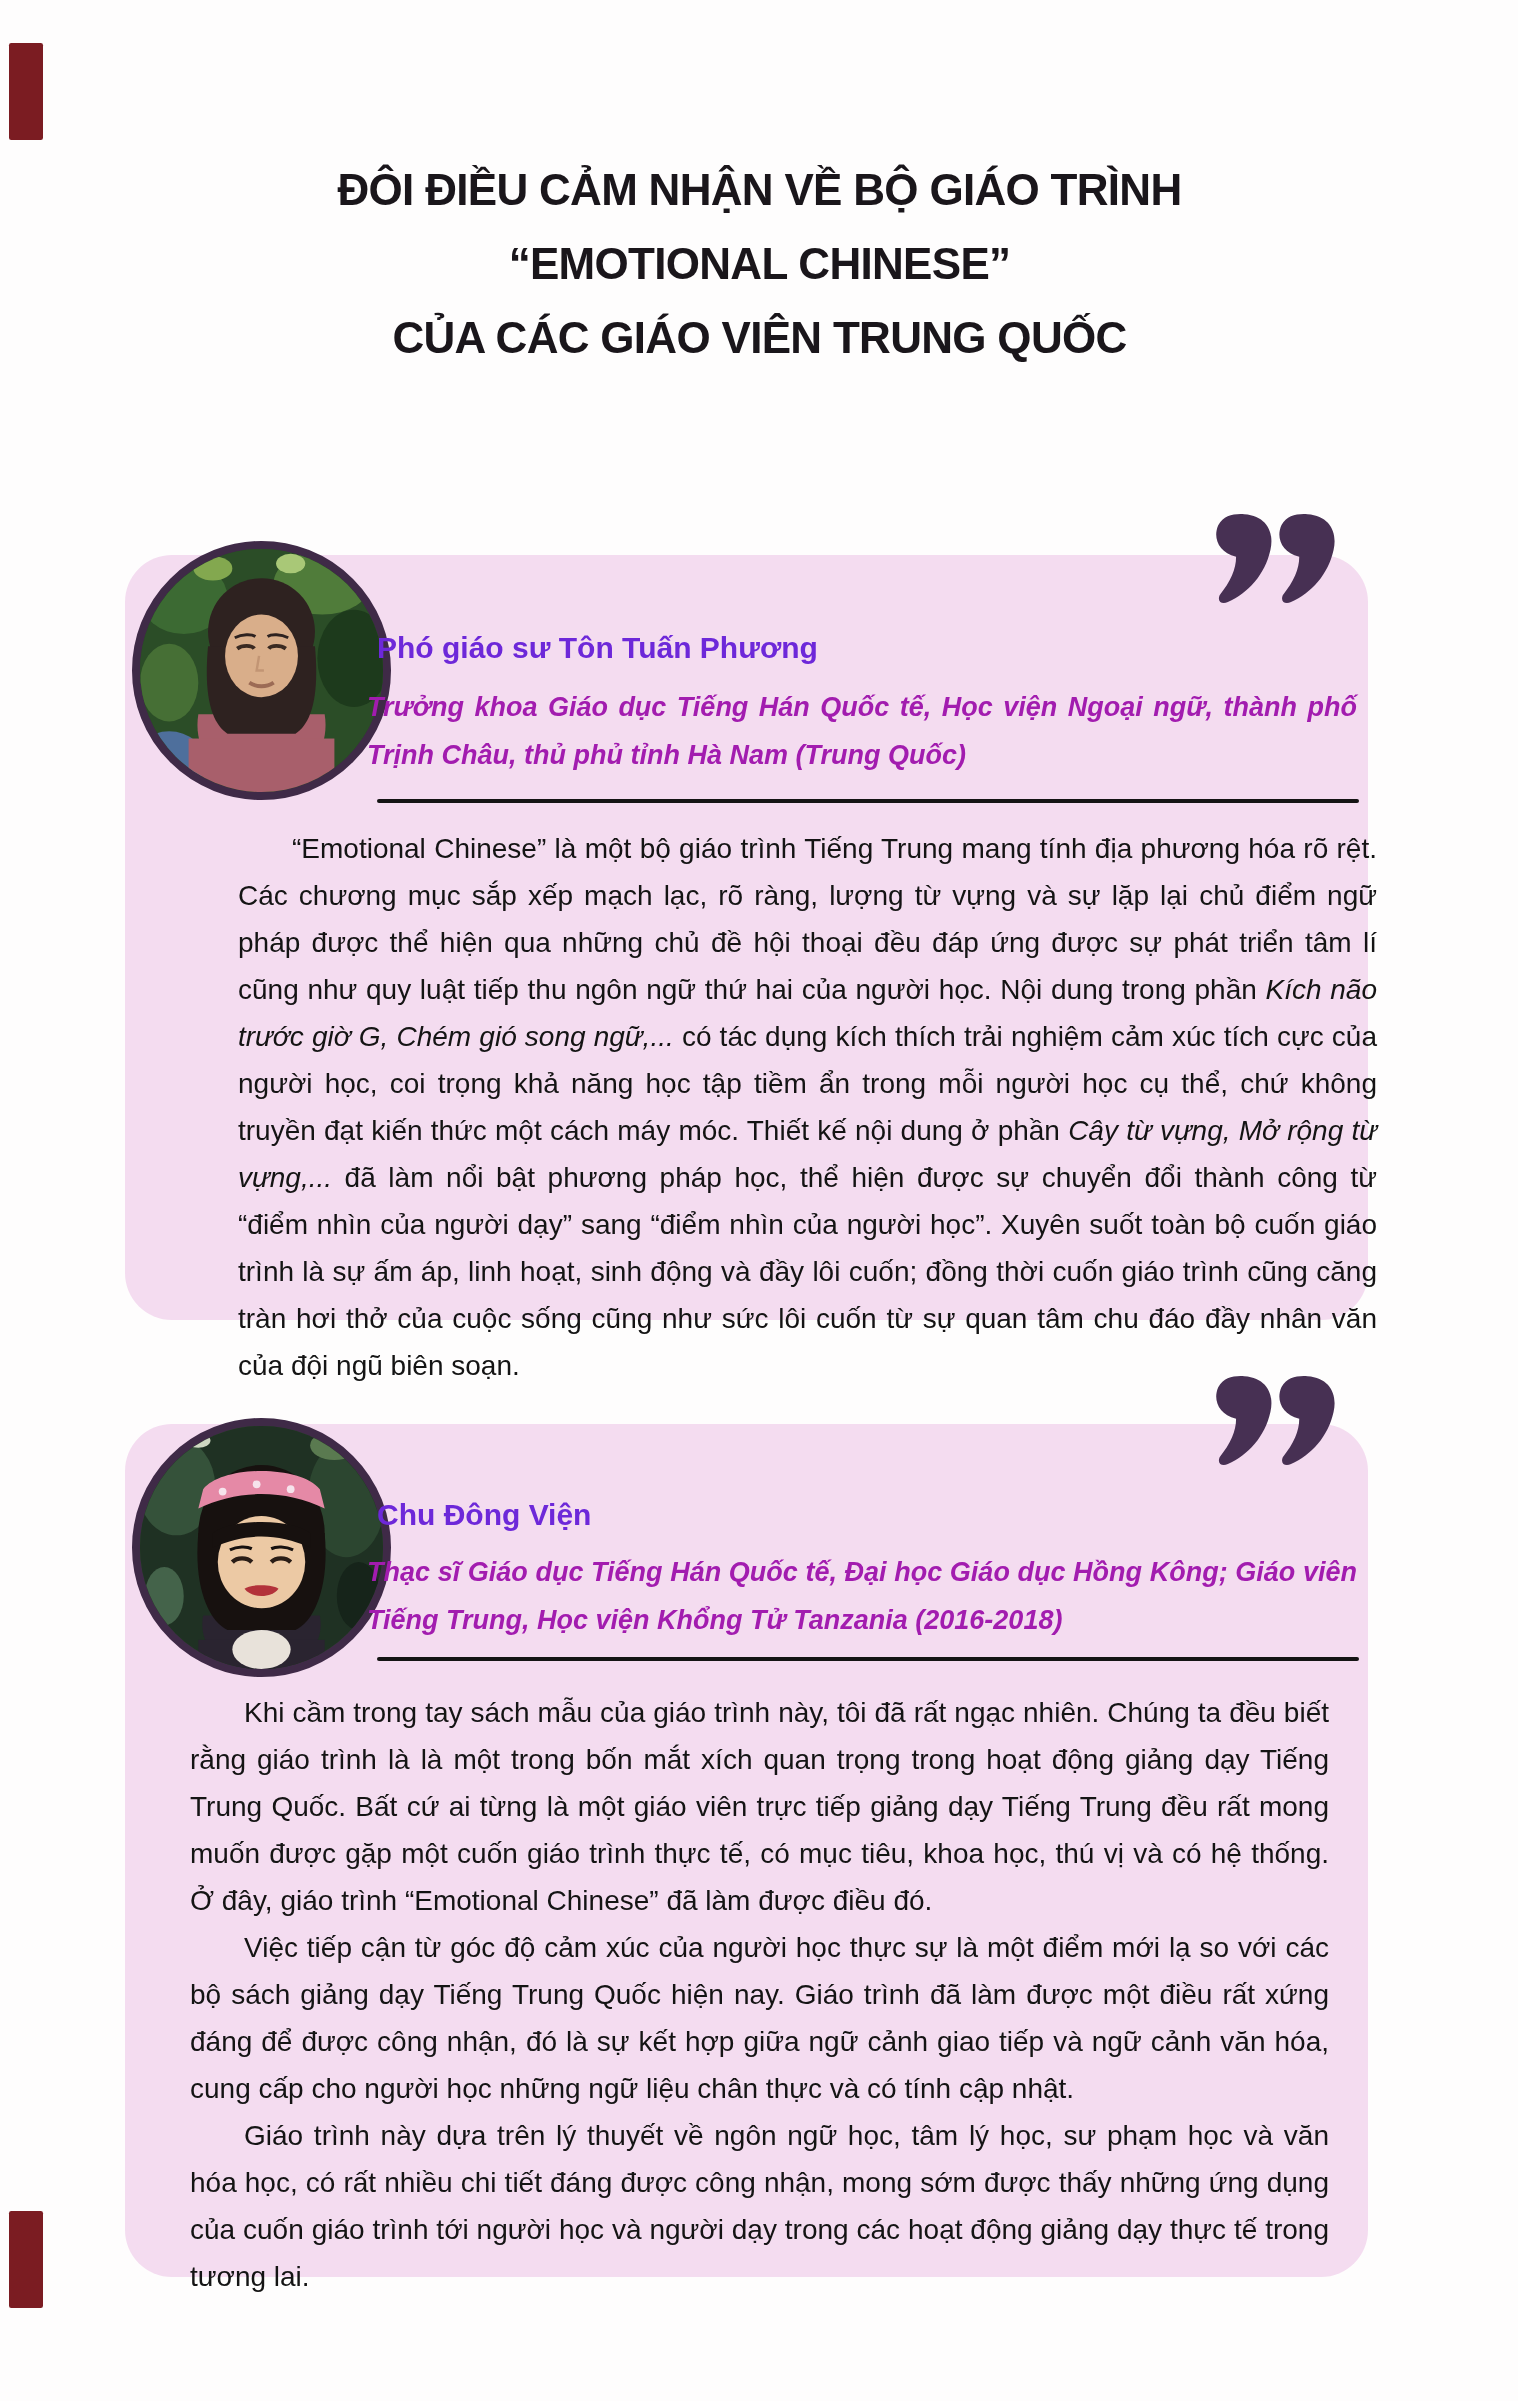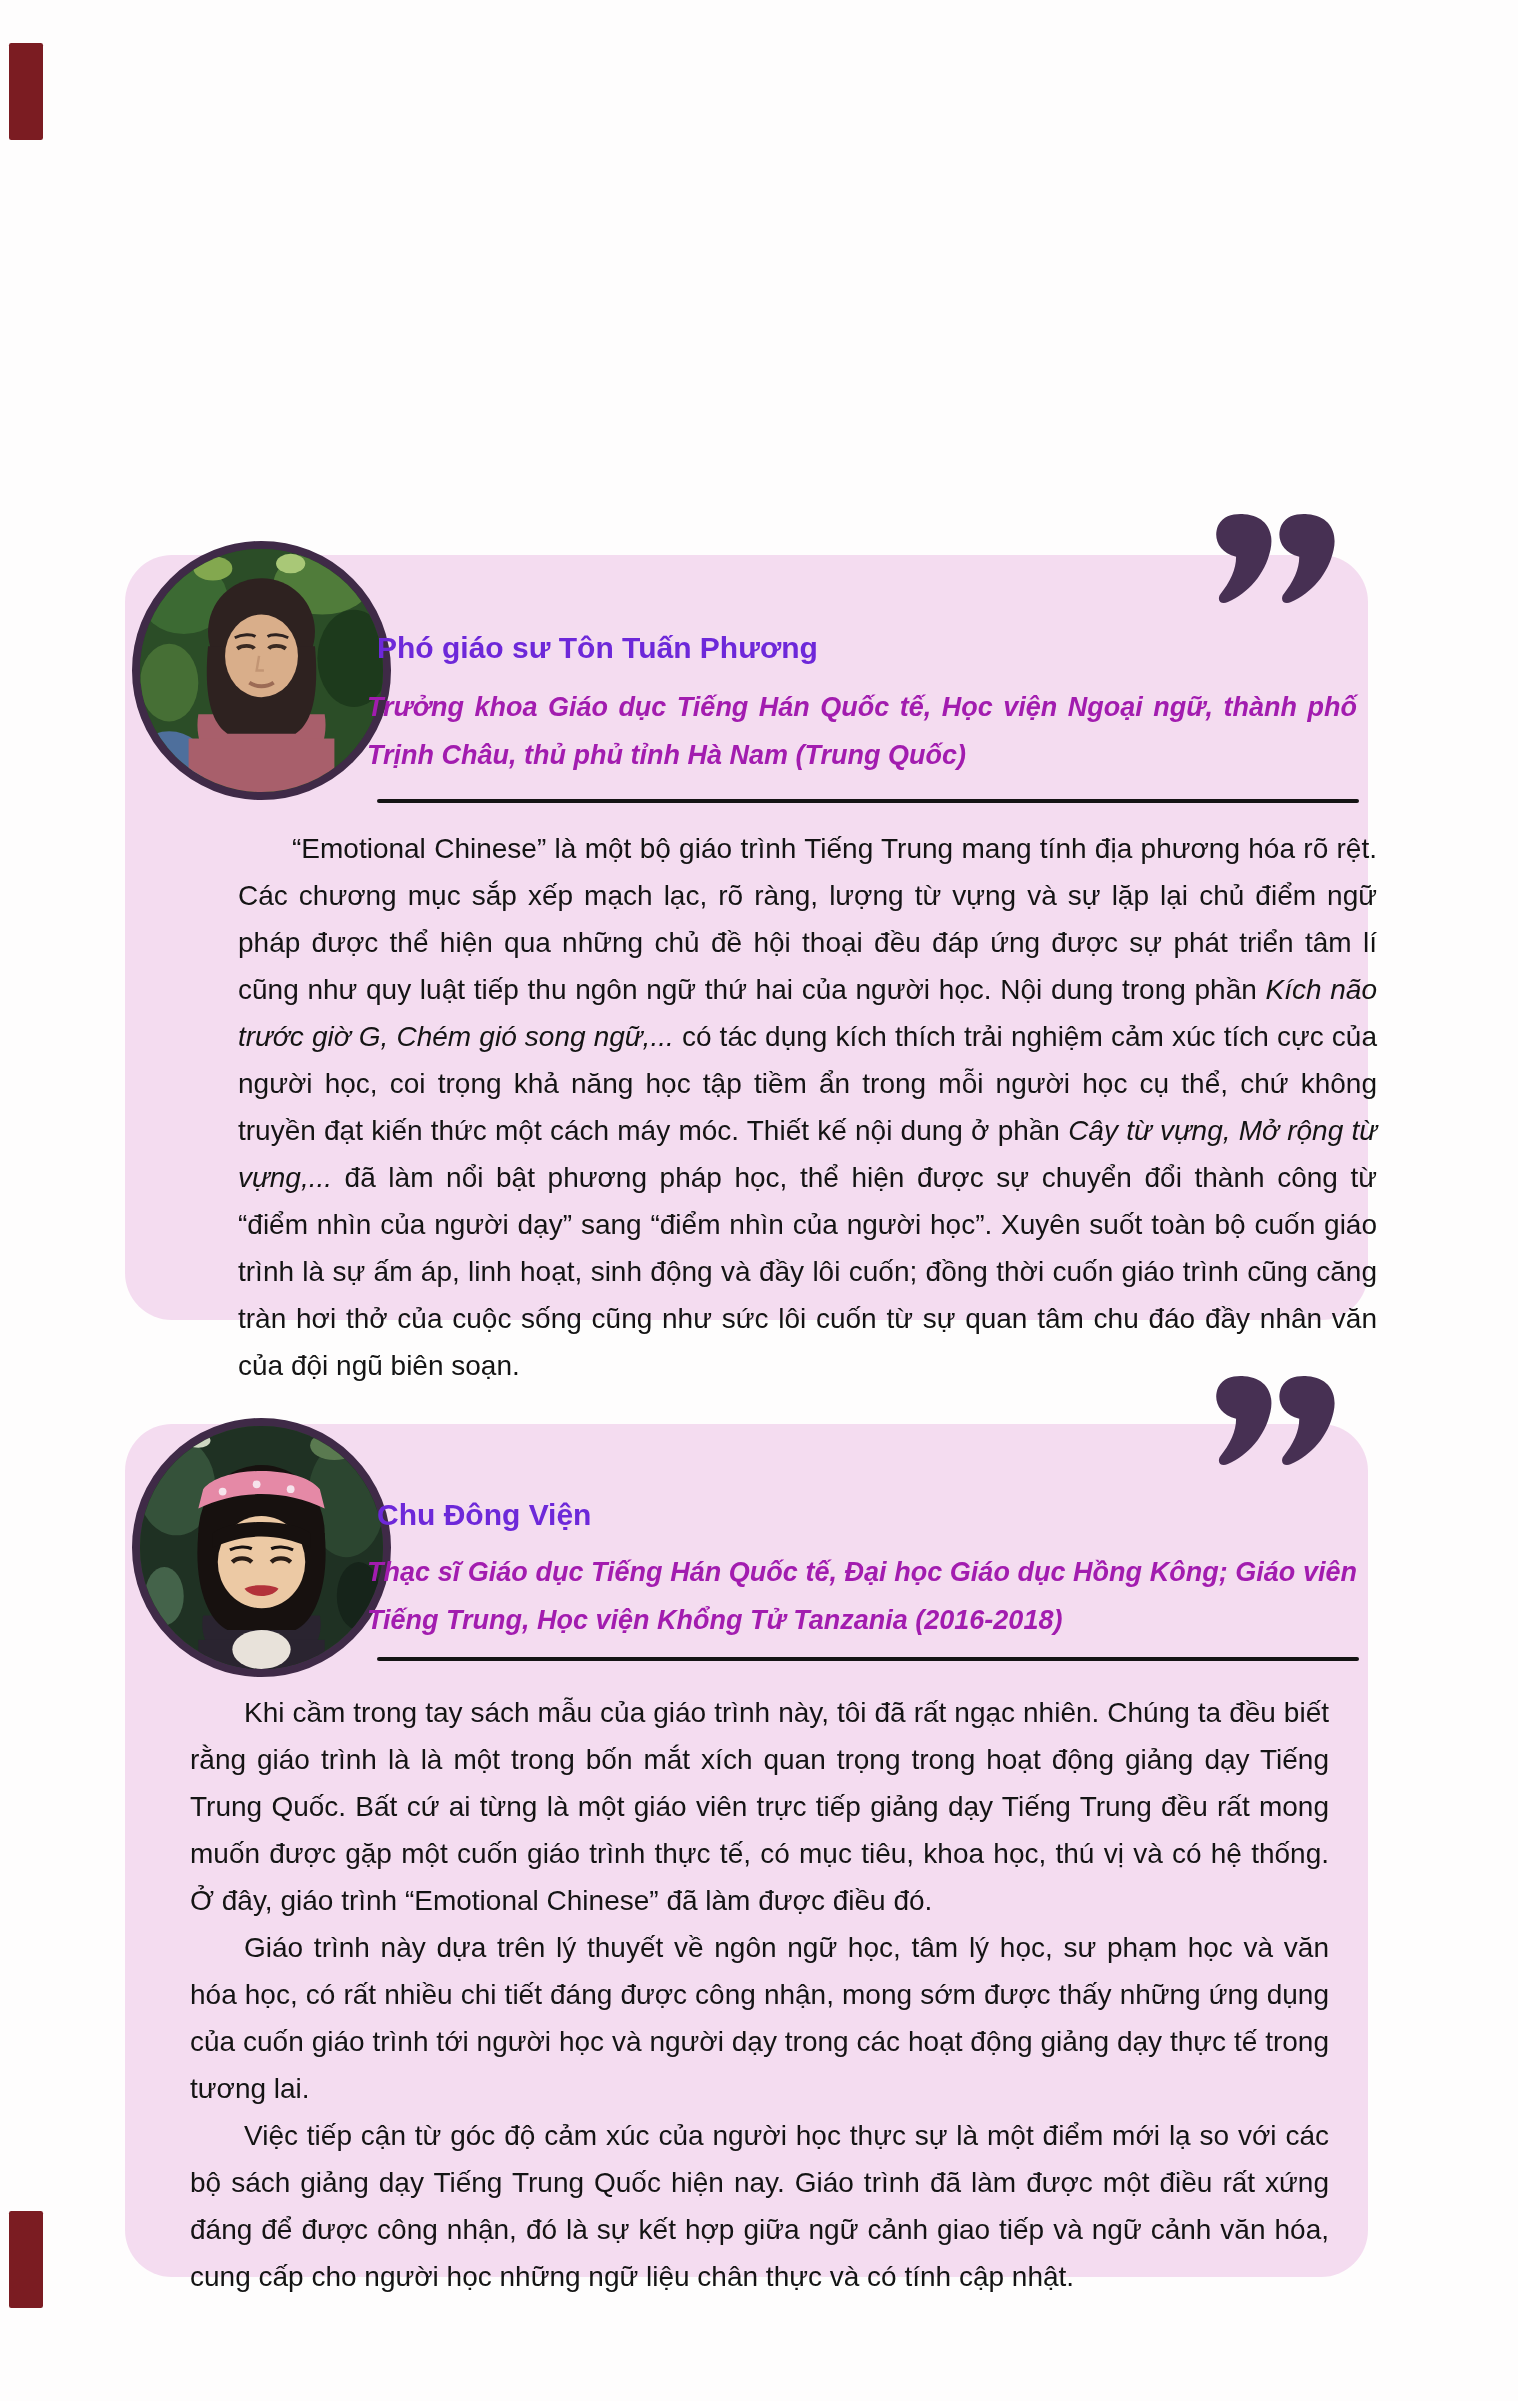--- a/index.html
+++ b/index.html
@@ -48,20 +48,25 @@
   .para .it{font-style:italic;}
 </style>
 </head>
 <body>
 
 <div class="page">
 
   <div class="edge-tab" style="top:43px;"></div>
   <div class="edge-tab" style="top:2211px;"></div>
 
+  <div class="title">
+    <div>ĐÔI ĐIỀU CẢM NHẬN VỀ BỘ GIÁO TRÌNH</div>
+    <div>“EMOTIONAL CHINESE”</div>
+    <div>CỦA CÁC GIÁO VIÊN TRUNG QUỐC</div>
+  </div>
 
   <div class="quote-box box-1"></div>
 
   <svg class="quote-glyph qg-1" viewBox="0 0 185 140">
     <g fill="#473053">
       <path d="M50 4 C82 6 94 30 88 56 C80 92 56 118 26 132 C18 136 10 132 14 122 C30 102 38 84 38 66 C12 60 4 38 12 20 C20 6 34 3 50 4 Z"></path>
       <path d="M142 4 C174 6 186 30 180 56 C172 92 148 118 118 132 C110 136 102 132 106 122 C122 102 130 84 130 66 C104 60 96 38 104 20 C112 6 126 3 142 4 Z"></path>
     </g>
   </svg>
 
@@ -133,18 +138,18 @@
       <path d="M43 67 C46 71 54 71 57 67 C55 65 45 65 43 67 Z" fill="#b3323a"></path>
     </svg>
   </div>
 
   <div class="person-name name-2">Chu Đông Viện</div>
   <div class="person-affiliation aff-2">Thạc sĩ Giáo dục Tiếng Hán Quốc tế, Đại học Giáo dục Hồng Kông; Giáo viên Tiếng Trung, Học viện Khổng Tử Tanzania (2016-2018)</div>
   <div class="rule rule-2"></div>
 
   <div class="body-text bt-2">
       <p class="para"><span>Khi cầm trong tay sách mẫu của giáo trình này, tôi đã rất ngạc nhiên. Chúng ta đều biết rằng giáo trình là là một trong bốn mắt xích quan trọng trong hoạt động giảng dạy Tiếng Trung Quốc. Bất cứ ai từng là một giáo viên trực tiếp giảng dạy Tiếng Trung đều rất mong muốn được gặp một cuốn giáo trình thực tế, có mục tiêu, khoa học, thú vị và có hệ thống. Ở đây, giáo trình “Emotional Chinese” đã làm được điều đó.</span></p>
+      <p class="para"><span>Việc tiếp cận từ góc độ cảm xúc của người học thực sự là một điểm mới lạ so với các bộ sách giảng dạy Tiếng Trung Quốc hiện nay. Giáo trình đã làm được một điều rất xứng đáng để được công nhận, đó là sự kết hợp giữa ngữ cảnh giao tiếp và ngữ cảnh văn hóa, cung cấp cho người học những ngữ liệu chân thực và có tính cập nhật.</span></p>
       <p class="para"><span>Giáo trình này dựa trên lý thuyết về ngôn ngữ học, tâm lý học, sư phạm học và văn hóa học, có rất nhiều chi tiết đáng được công nhận, mong sớm được thấy những ứng dụng của cuốn giáo trình tới người học và người dạy trong các hoạt động giảng dạy thực tế trong tương lai.</span></p>
-      <p class="para"><span>Việc tiếp cận từ góc độ cảm xúc của người học thực sự là một điểm mới lạ so với các bộ sách giảng dạy Tiếng Trung Quốc hiện nay. Giáo trình đã làm được một điều rất xứng đáng để được công nhận, đó là sự kết hợp giữa ngữ cảnh giao tiếp và ngữ cảnh văn hóa, cung cấp cho người học những ngữ liệu chân thực và có tính cập nhật.</span></p>
     </div>
 
 </div>
 
 
 </body></html>

